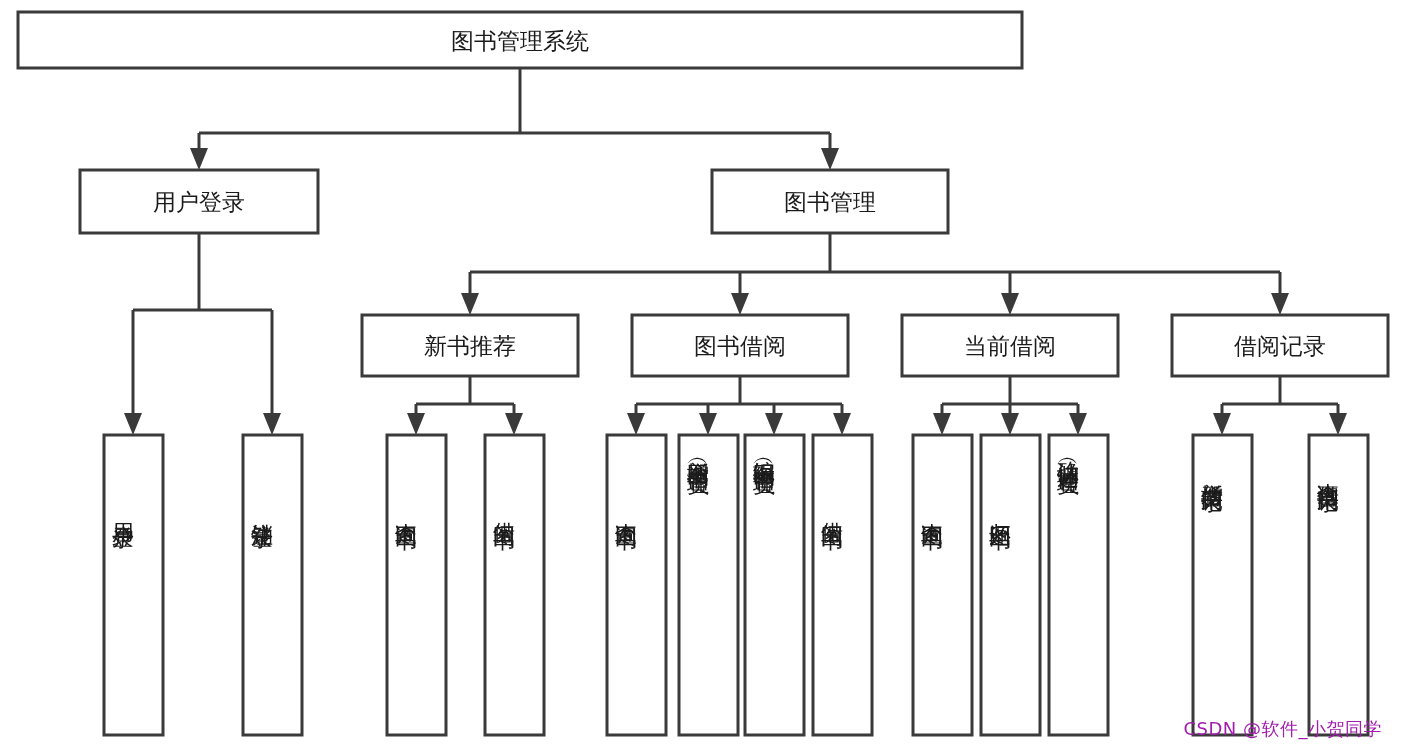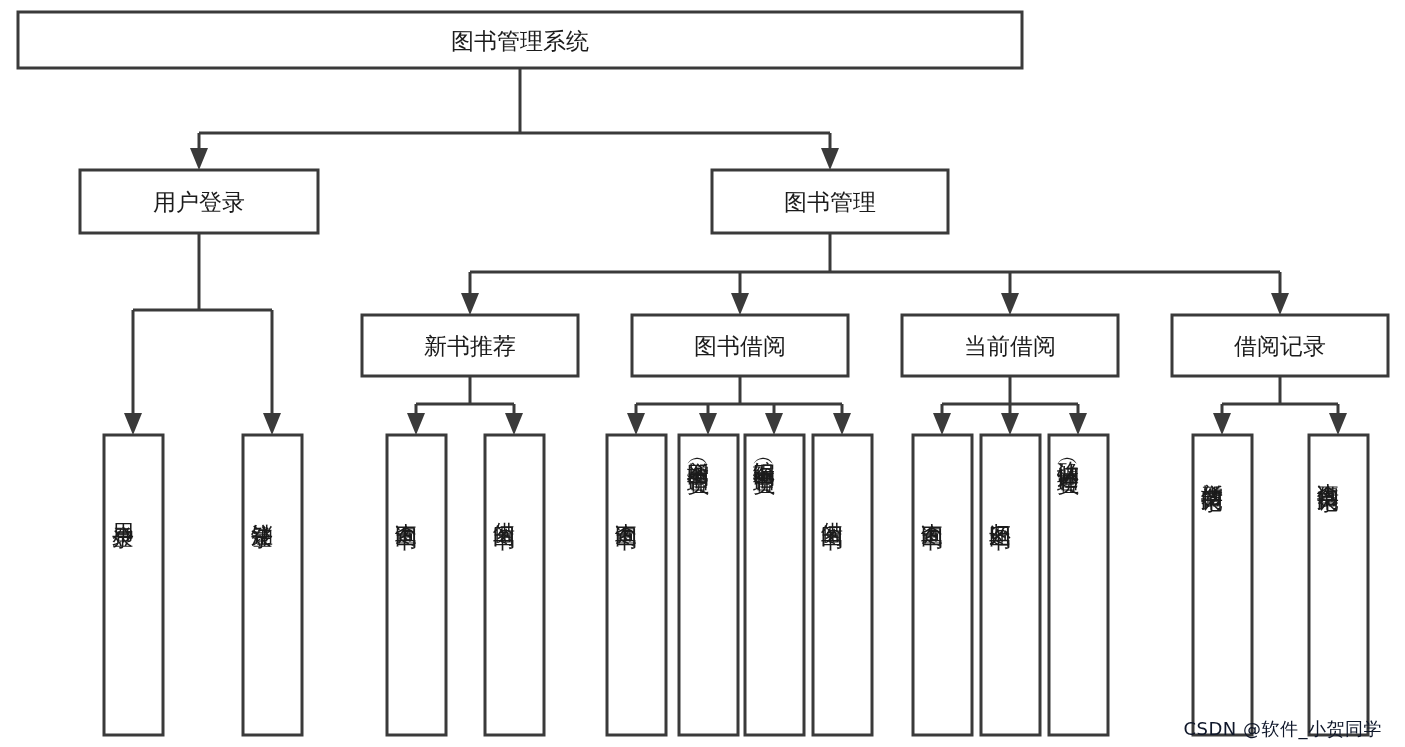--- a/index.html
+++ b/index.html
@@ -60,21 +60,21 @@
     white-space: nowrap;
     text-align: left;
     pointer-events: none;
   }
   .watermark {
     position: absolute;
     right: 8px;
     bottom: 6px;
     font-family: "DejaVu Sans", "Liberation Sans", sans-serif;
     font-size: 18px;
-    color: #0f172a;
+    color: #a21caf;
     letter-spacing: 0.5px;
     white-space: nowrap;
   }
 </style>
 </head>
 <body>
 
 <div id="diagram-root">
 
   <svg class="diagram-canvas" viewBox="0 0 1405 747" xmlns="http://www.w3.org/2000/svg">

